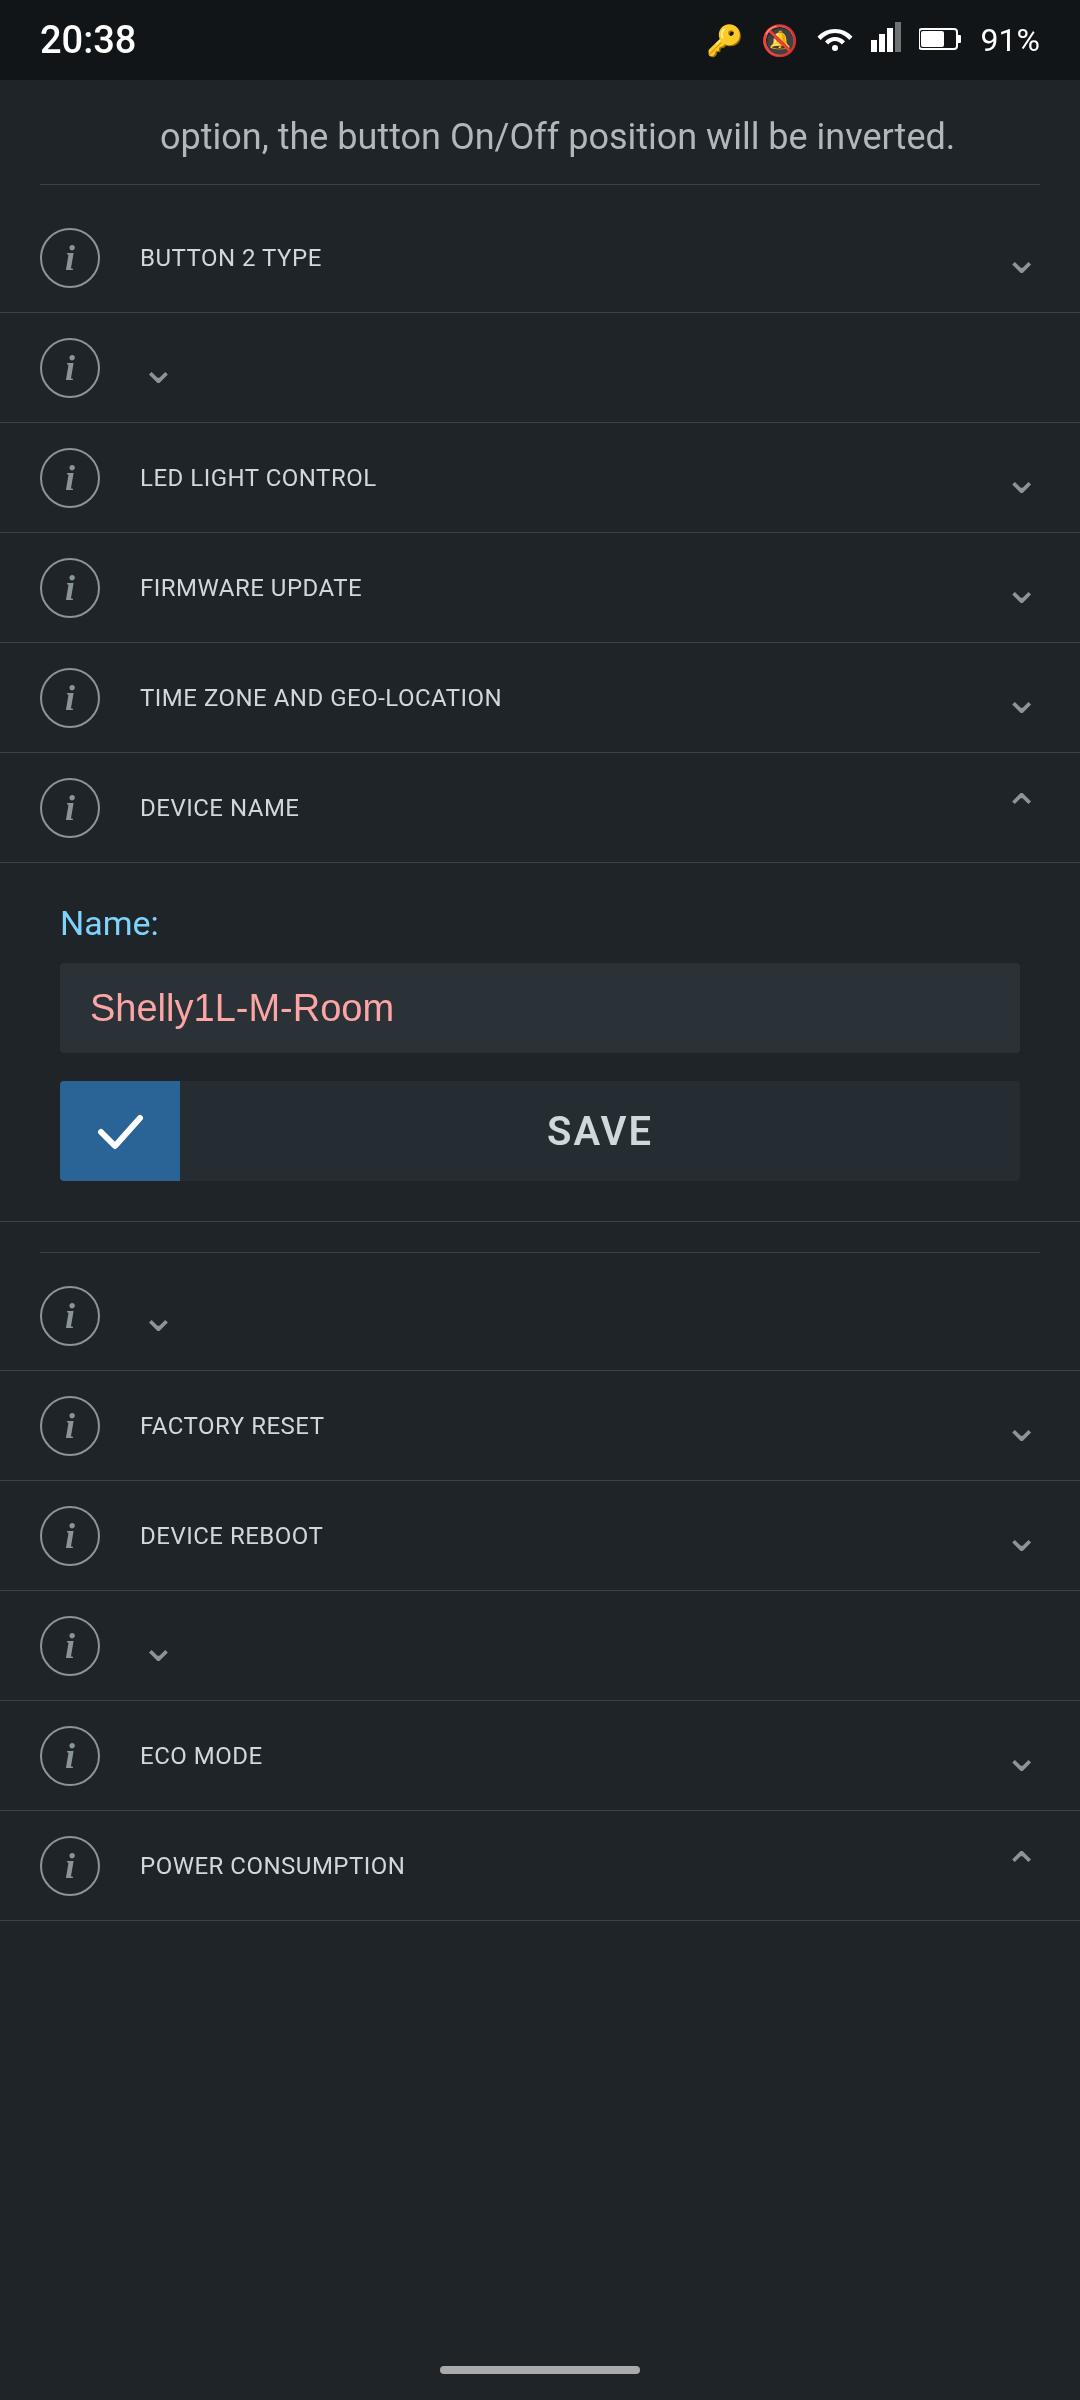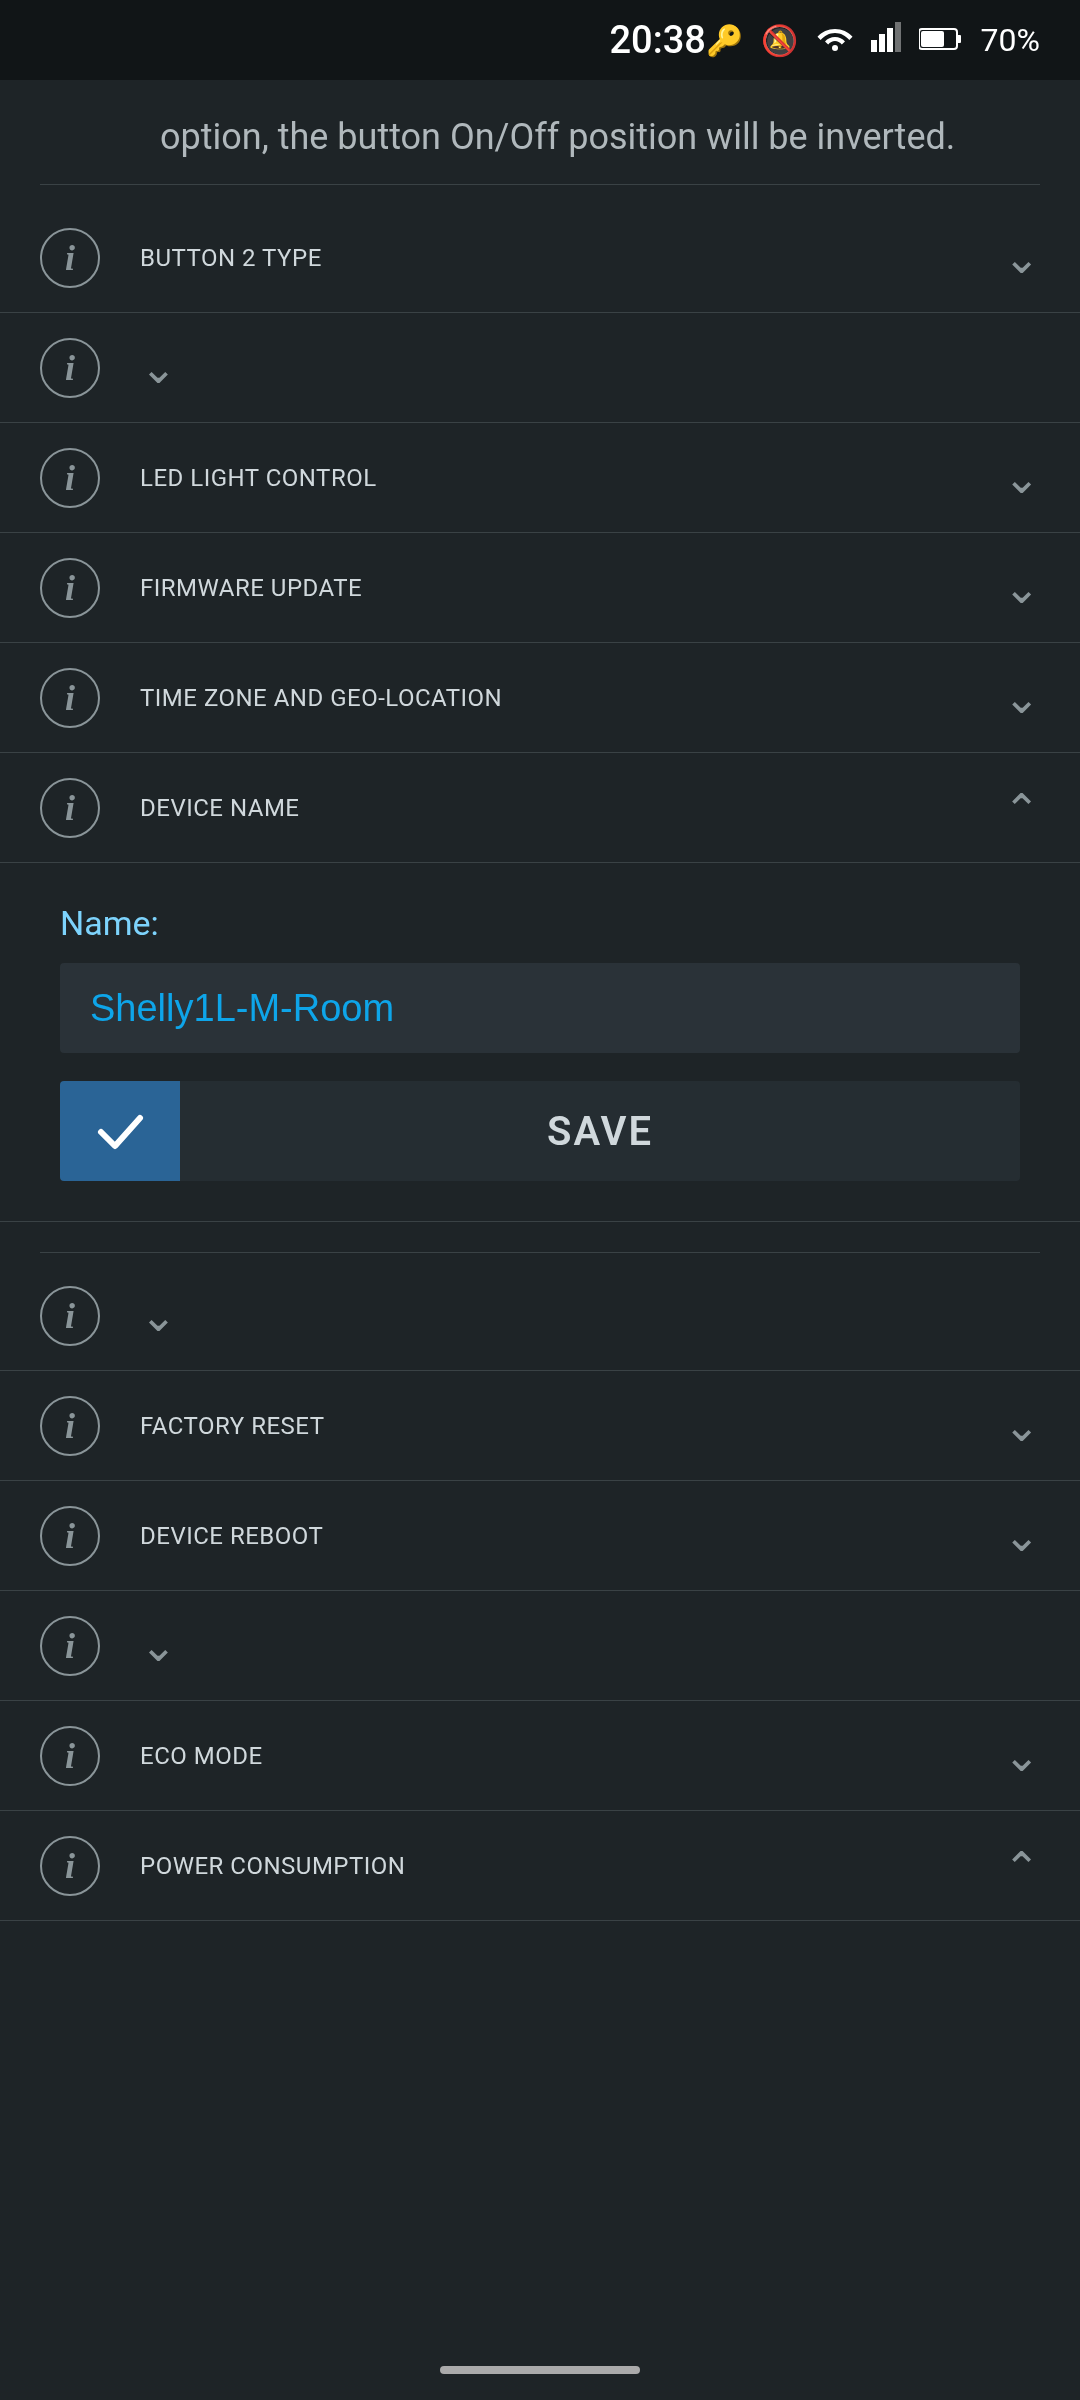--- a/index.html
+++ b/index.html
@@ -14,21 +14,21 @@
       position: relative;
       overflow-x: hidden;
     }
 
     
     .status-bar {
       background-color: #111517;
       height: 80px;
       display: flex;
       align-items: center;
-      justify-content: flex-end;
+      justify-content: space-between;
       padding: 0 40px;
     }
 
     .status-time {
       font-size: 38px;
       font-weight: 500;
       color: #ffffff;
     }
 
     .status-icons {
@@ -114,21 +114,21 @@
     }
 
     .text-input {
       width: 100%;
       background-color: #2a3238;
       border: none;
       border-radius: 4px;
       height: 90px;
       padding: 0 30px;
       font-size: 38px;
-      color: #0ea5e9;
+      color: #fca5a5;
       outline: none;
       margin-bottom: 28px;
     }
 
     .save-button-row {
       display: flex;
       height: 100px;
       border-radius: 4px;
       overflow: hidden;
     }
@@ -211,21 +211,21 @@
       </svg>
     </span>
 
     <span>
       <svg width="44" height="24" viewBox="0 0 44 24" fill="white">
         <rect x="0" y="2" width="38" height="20" rx="3" ry="3" fill="none" stroke="white" stroke-width="2"></rect>
         <rect x="38" y="8" width="4" height="8" rx="1" fill="white"></rect>
         <rect x="2" y="4" width="23" height="16" rx="2" fill="white"></rect>
       </svg>
     </span>
-    <span style="font-size:32px;">70%</span>
+    <span style="font-size:32px;">91%</span>
   </div>
 </div>
 
 <div class="description-area">
   <span>option, the button On/Off position will be inverted.</span>
 </div>
 
 <div class="divider"></div>
 <div class="top-gap"></div>
 

